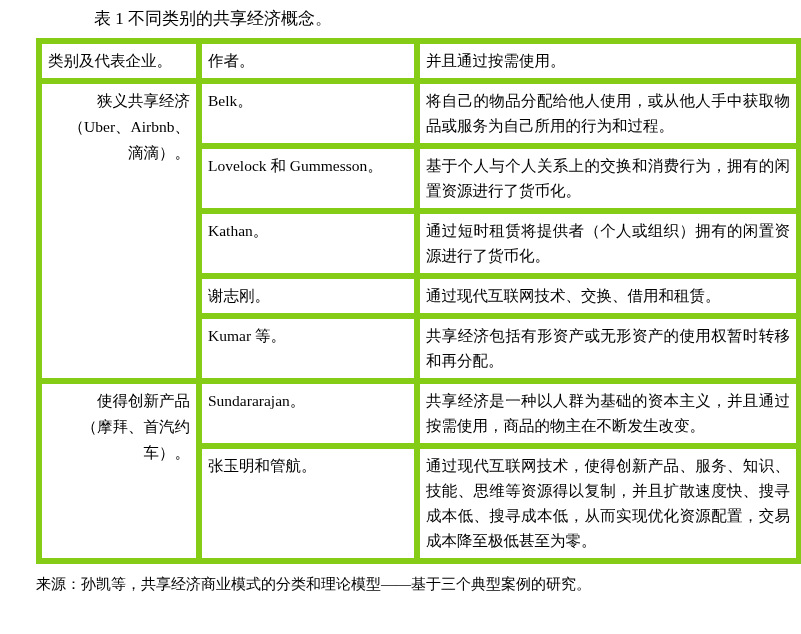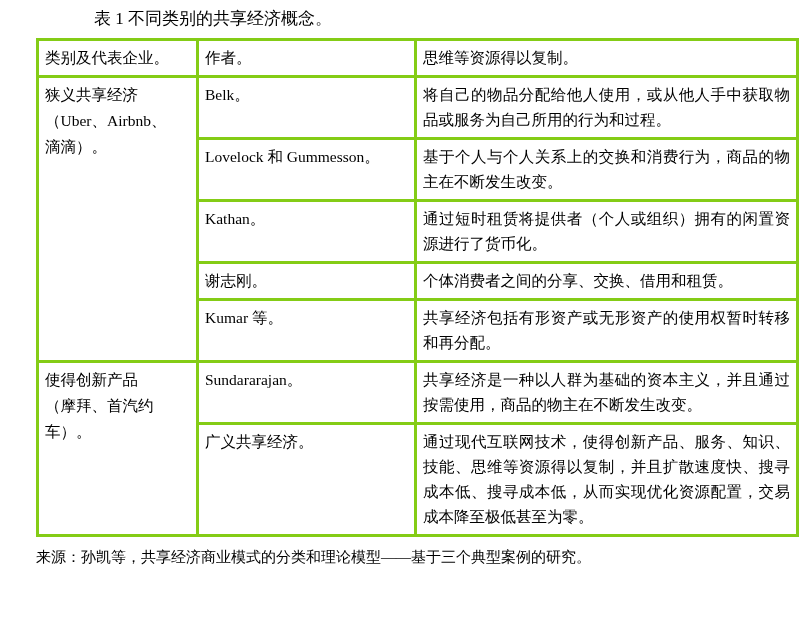--- a/index.html
+++ b/index.html
@@ -28,32 +28,32 @@
     padding: 8px 0 8px 70px;
     white-space: nowrap;
   }
   table.concept-table {
     border-collapse: collapse;
     width: 760px;
     margin: 0 0 0 12px;
     table-layout: fixed;
   }
   table.concept-table td {
-    border: 3px solid #84cc16;
+    border: 6px solid #84cc16;
     vertical-align: top;
     font-size: 15.5px;
     line-height: 25px;
     padding: 4px 6px 5px 6px;
   }
   .col-a { width: 160px; }
   .col-b { width: 218px; }
   .col-c { width: 382px; }
 
   td.cat-cell {
-    text-align: left;
+    text-align: right;
     vertical-align: middle;
     padding-left: 4px;
     padding-right: 4px;
   }
   td.cat-cell .cat-line {
     display: block;
     line-height: 26px;
   }
   .hdr {
     line-height: 24px;
@@ -79,60 +79,60 @@
   <table class="concept-table">
     <colgroup>
       <col class="col-a">
       <col class="col-b">
       <col class="col-c">
     </colgroup>
     <tbody>
       <tr>
         <td class="hdr">类别及代表企业。</td>
         <td class="hdr">作者。</td>
-        <td class="hdr">思维等资源得以复制。</td>
+        <td class="hdr">并且通过按需使用。</td>
       </tr>
 
       <tr>
         <td class="cat-cell" rowspan="5">
           <span class="cat-line">狭义共享经济</span>
           <span class="cat-line">（Uber、Airbnb、</span>
           <span class="cat-line">滴滴）。</span>
         </td>
         <td>Belk。</td>
         <td class="def">将自己的物品分配给他人使用，或从他人手中获取物品或服务为自己所用的行为和过程。</td>
       </tr>
       <tr>
         <td>Lovelock 和 Gummesson。</td>
-        <td class="def">基于个人与个人关系上的交换和消费行为，商品的物主在不断发生改变。</td>
+        <td class="def">基于个人与个人关系上的交换和消费行为，拥有的闲置资源进行了货币化。</td>
       </tr>
       <tr>
         <td>Kathan。</td>
         <td class="def">通过短时租赁将提供者（个人或组织）拥有的闲置资源进行了货币化。</td>
       </tr>
       <tr>
         <td>谢志刚。</td>
-        <td class="def">个体消费者之间的分享、交换、借用和租赁。</td>
+        <td class="def">通过现代互联网技术、交换、借用和租赁。</td>
       </tr>
       <tr>
         <td>Kumar 等。</td>
         <td class="def">共享经济包括有形资产或无形资产的使用权暂时转移和再分配。</td>
       </tr>
 
       <tr>
         <td class="cat-cell" rowspan="2">
           <span class="cat-line">使得创新产品</span>
           <span class="cat-line">（摩拜、首汽约</span>
           <span class="cat-line">车）。</span>
         </td>
         <td>Sundararajan。</td>
         <td class="def">共享经济是一种以人群为基础的资本主义，并且通过按需使用，商品的物主在不断发生改变。</td>
       </tr>
       <tr>
-        <td>广义共享经济。</td>
+        <td>张玉明和管航。</td>
         <td class="def">通过现代互联网技术，使得创新产品、服务、知识、技能、思维等资源得以复制，并且扩散速度快、搜寻成本低、搜寻成本低，从而实现优化资源配置，交易成本降至极低甚至为零。</td>
       </tr>
     </tbody>
   </table>
 
   <div class="source">来源：孙凯等，共享经济商业模式的分类和理论模型——基于三个典型案例的研究。</div>
 
 </div>
 
 </body></html>

